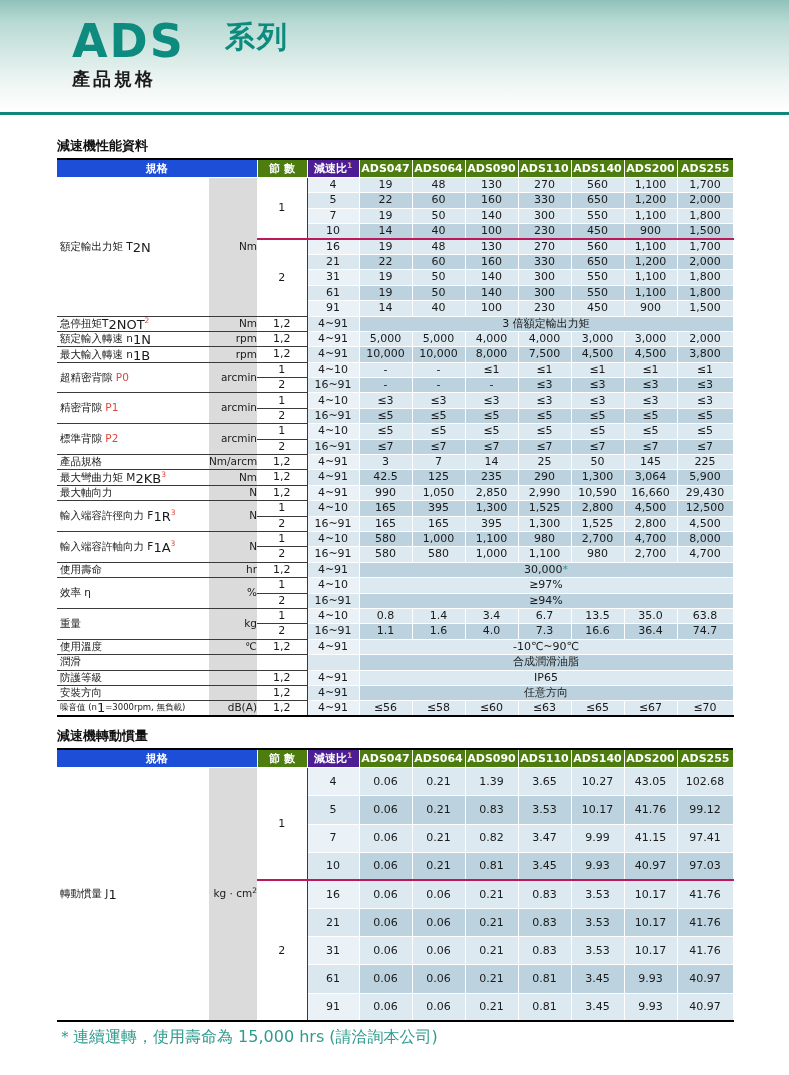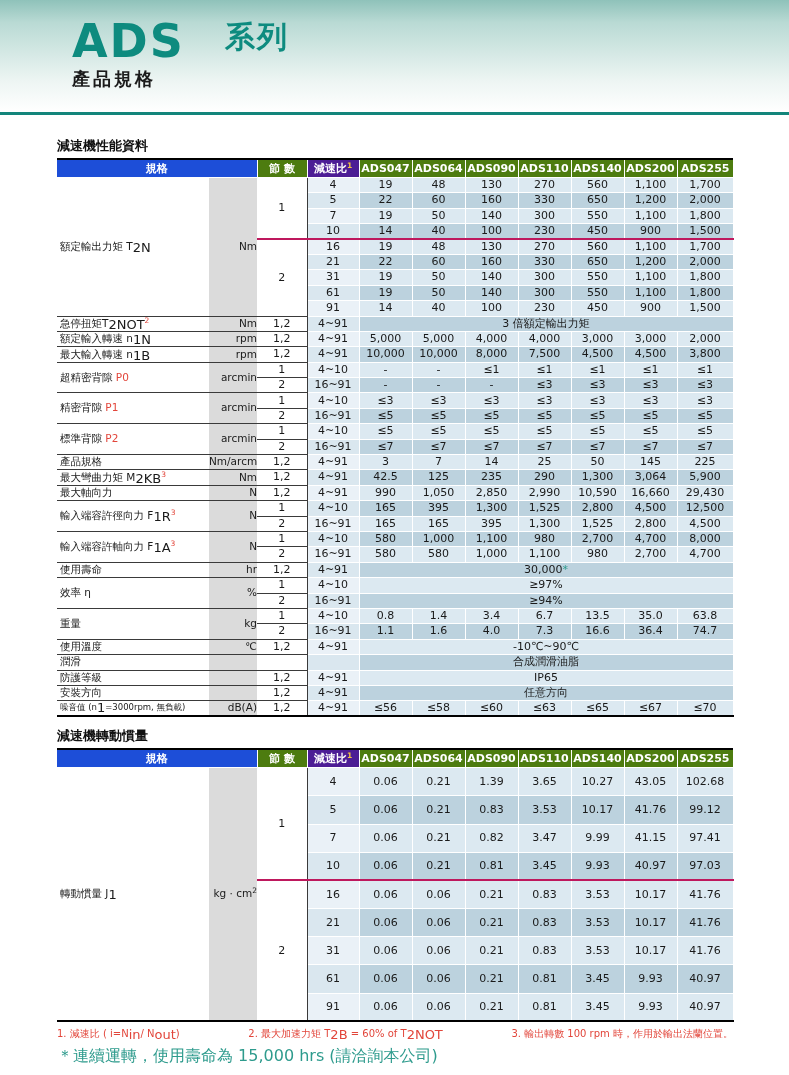--- a/index.html
+++ b/index.html
@@ -587,21 +587,16 @@
               <td class="dl">3.45</td>
               <td class="dl">9.93</td>
               <td class="dl">40.97</td>
             </tr>
           </tbody>
         </table>
       </div>
   </section>
 
   <div class="footnotes">
-    <div class="fn-row">
-      <span>1. 減速比 ( i=N<sub>in</sub>/ N<sub>out</sub>)</span>
-      <span>2. 最大加速力矩 T<sub>2B</sub> = 60% of T<sub>2NOT</sub></span>
-      <span>3. 輸出轉數 100 rpm 時，作用於輸出法蘭位置。</span>
-    </div>
     <div class="fn-star">＊連續運轉，使用壽命為 15,000 hrs (請洽詢本公司)</div>
   </div>
 
 </main>
 
 </body></html>

